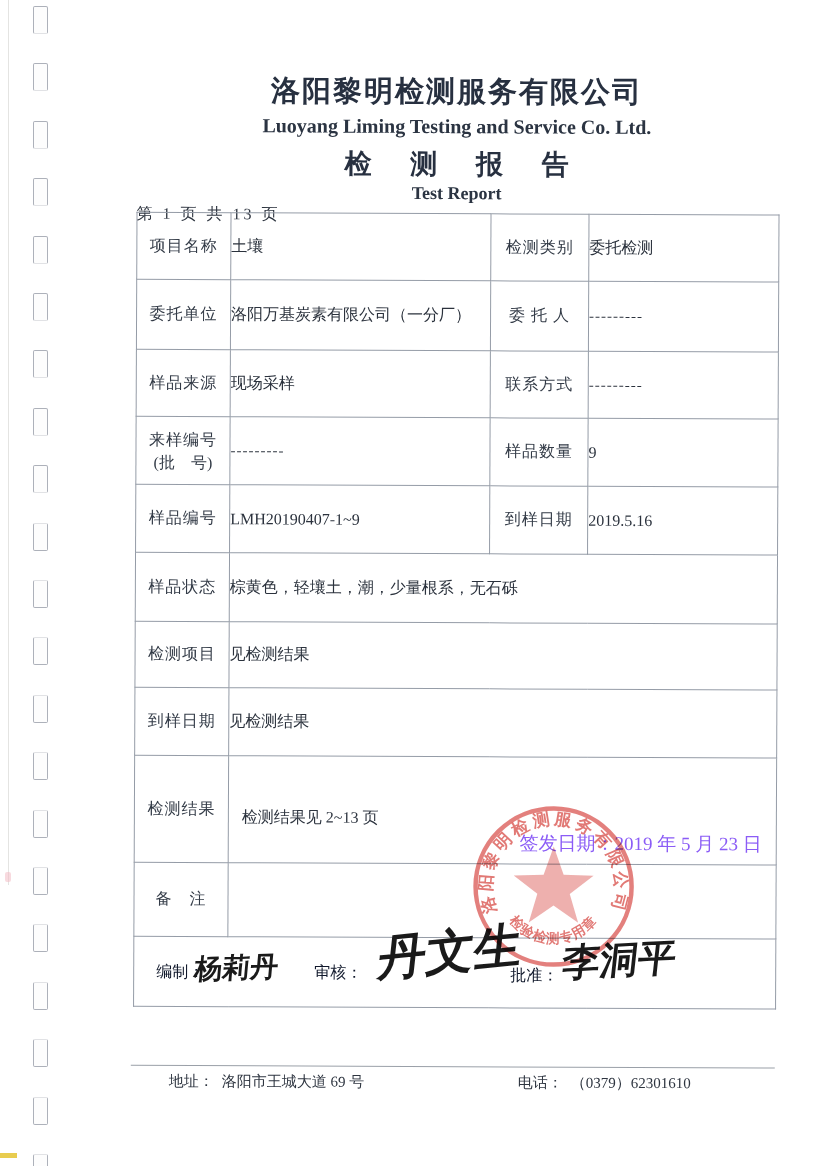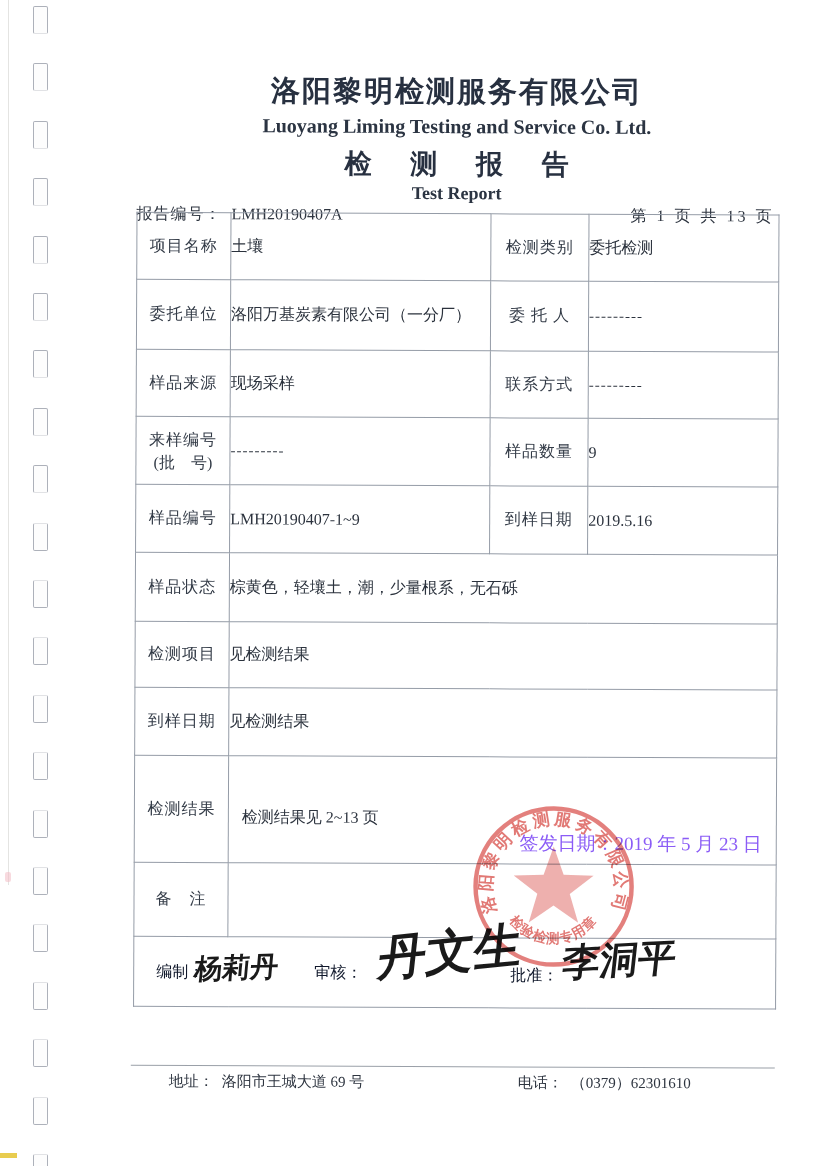--- a/index.html
+++ b/index.html
@@ -108,23 +108,20 @@
 <div class="doc">
 
   <div class="header">
     <div class="company-cn">洛阳黎明检测服务有限公司</div>
     <div class="company-en">Luoyang Liming Testing and Service Co. Ltd.</div>
     <div class="title-cn">检 测 报 告</div>
     <div class="title-en">Test Report</div>
   </div>
 
   <div class="report-line">
-    <span>
-      <span class="report-no-label">报告编号：</span><span class="report-no-value">LMH20190407A</span>
-    </span>
     <span class="page-info">第 1 页 共 13 页</span>
   </div>
 
   <table class="main">
     <colgroup>
         <col style="width:94px">
         <col style="width:260px">
         <col style="width:98px">
         <col style="width:190px">
       </colgroup>

